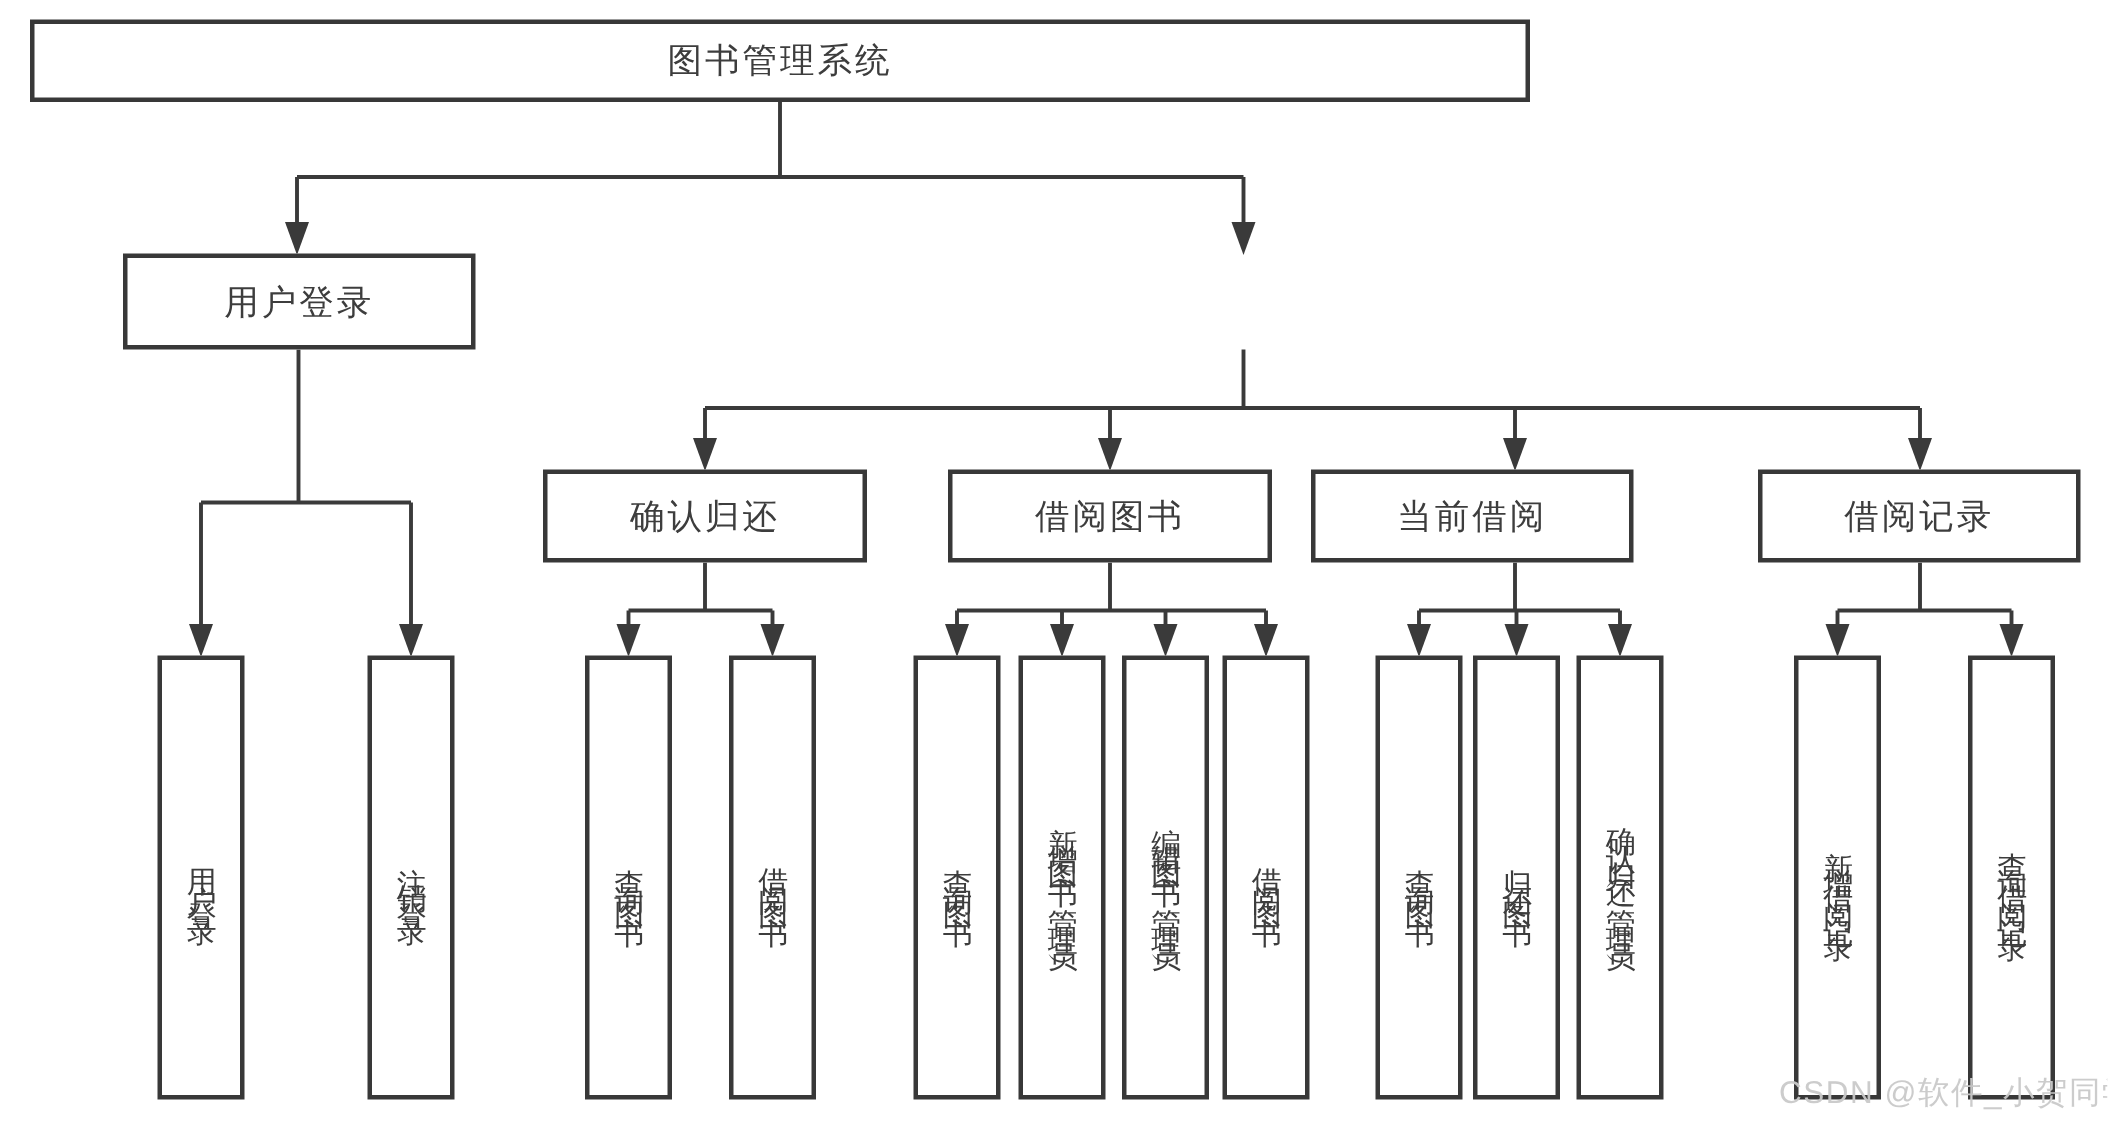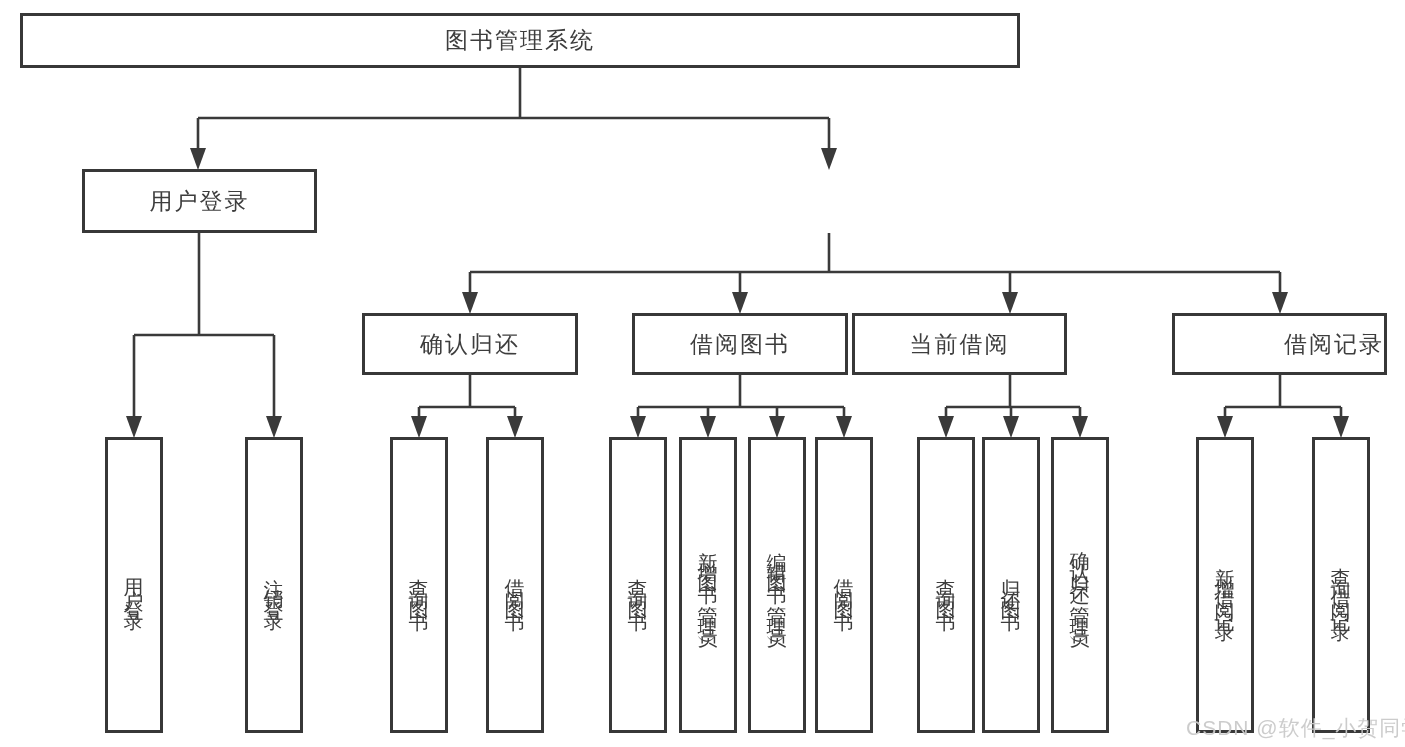--- a/index.html
+++ b/index.html
@@ -38,22 +38,22 @@
     font-size: 20px;
     letter-spacing: 11px;
     line-height: 1.0;
   }
   
   .n-root  { left: 20px;   top: 13px;  width: 1000px; height: 55px; }
   .n-l2a   { left: 82px;   top: 169px; width: 235px;  height: 64px; }
   .n-l2b   { left: 712px;  top: 169px; width: 235px;  height: 64px; }
   .n-l3a   { left: 362px;  top: 313px; width: 216px;  height: 62px; }
   .n-l3b   { left: 632px;  top: 313px; width: 216px;  height: 62px; }
-  .n-l3c   { left: 852px;  top: 313px; width: 215px;  height: 62px; }
-  .n-l3d   { left: 1172px; top: 313px; width: 215px;  height: 62px; justify-content: flex-end; }
+  .n-l3c   { left: 874px;  top: 313px; width: 215px;  height: 62px; }
+  .n-l3d   { left: 1172px; top: 313px; width: 215px;  height: 62px; }
   .leaf    { top: 437px; width: 58px; height: 296px; }
   .lf-a1 { left: 105px; }  .lf-a2 { left: 245px; }
   .lf-b1 { left: 390px; }  .lf-b2 { left: 486px; }
   .lf-c1 { left: 609px; }  .lf-c2 { left: 679px; }
   .lf-c3 { left: 748px; }  .lf-c4 { left: 815px; }
   .lf-d1 { left: 917px; }  .lf-d2 { left: 982px; }  .lf-d3 { left: 1051px; }
   .lf-e1 { left: 1196px; } .lf-e2 { left: 1312px; }
   .watermark {
     position: absolute;
     left: 1186px;

